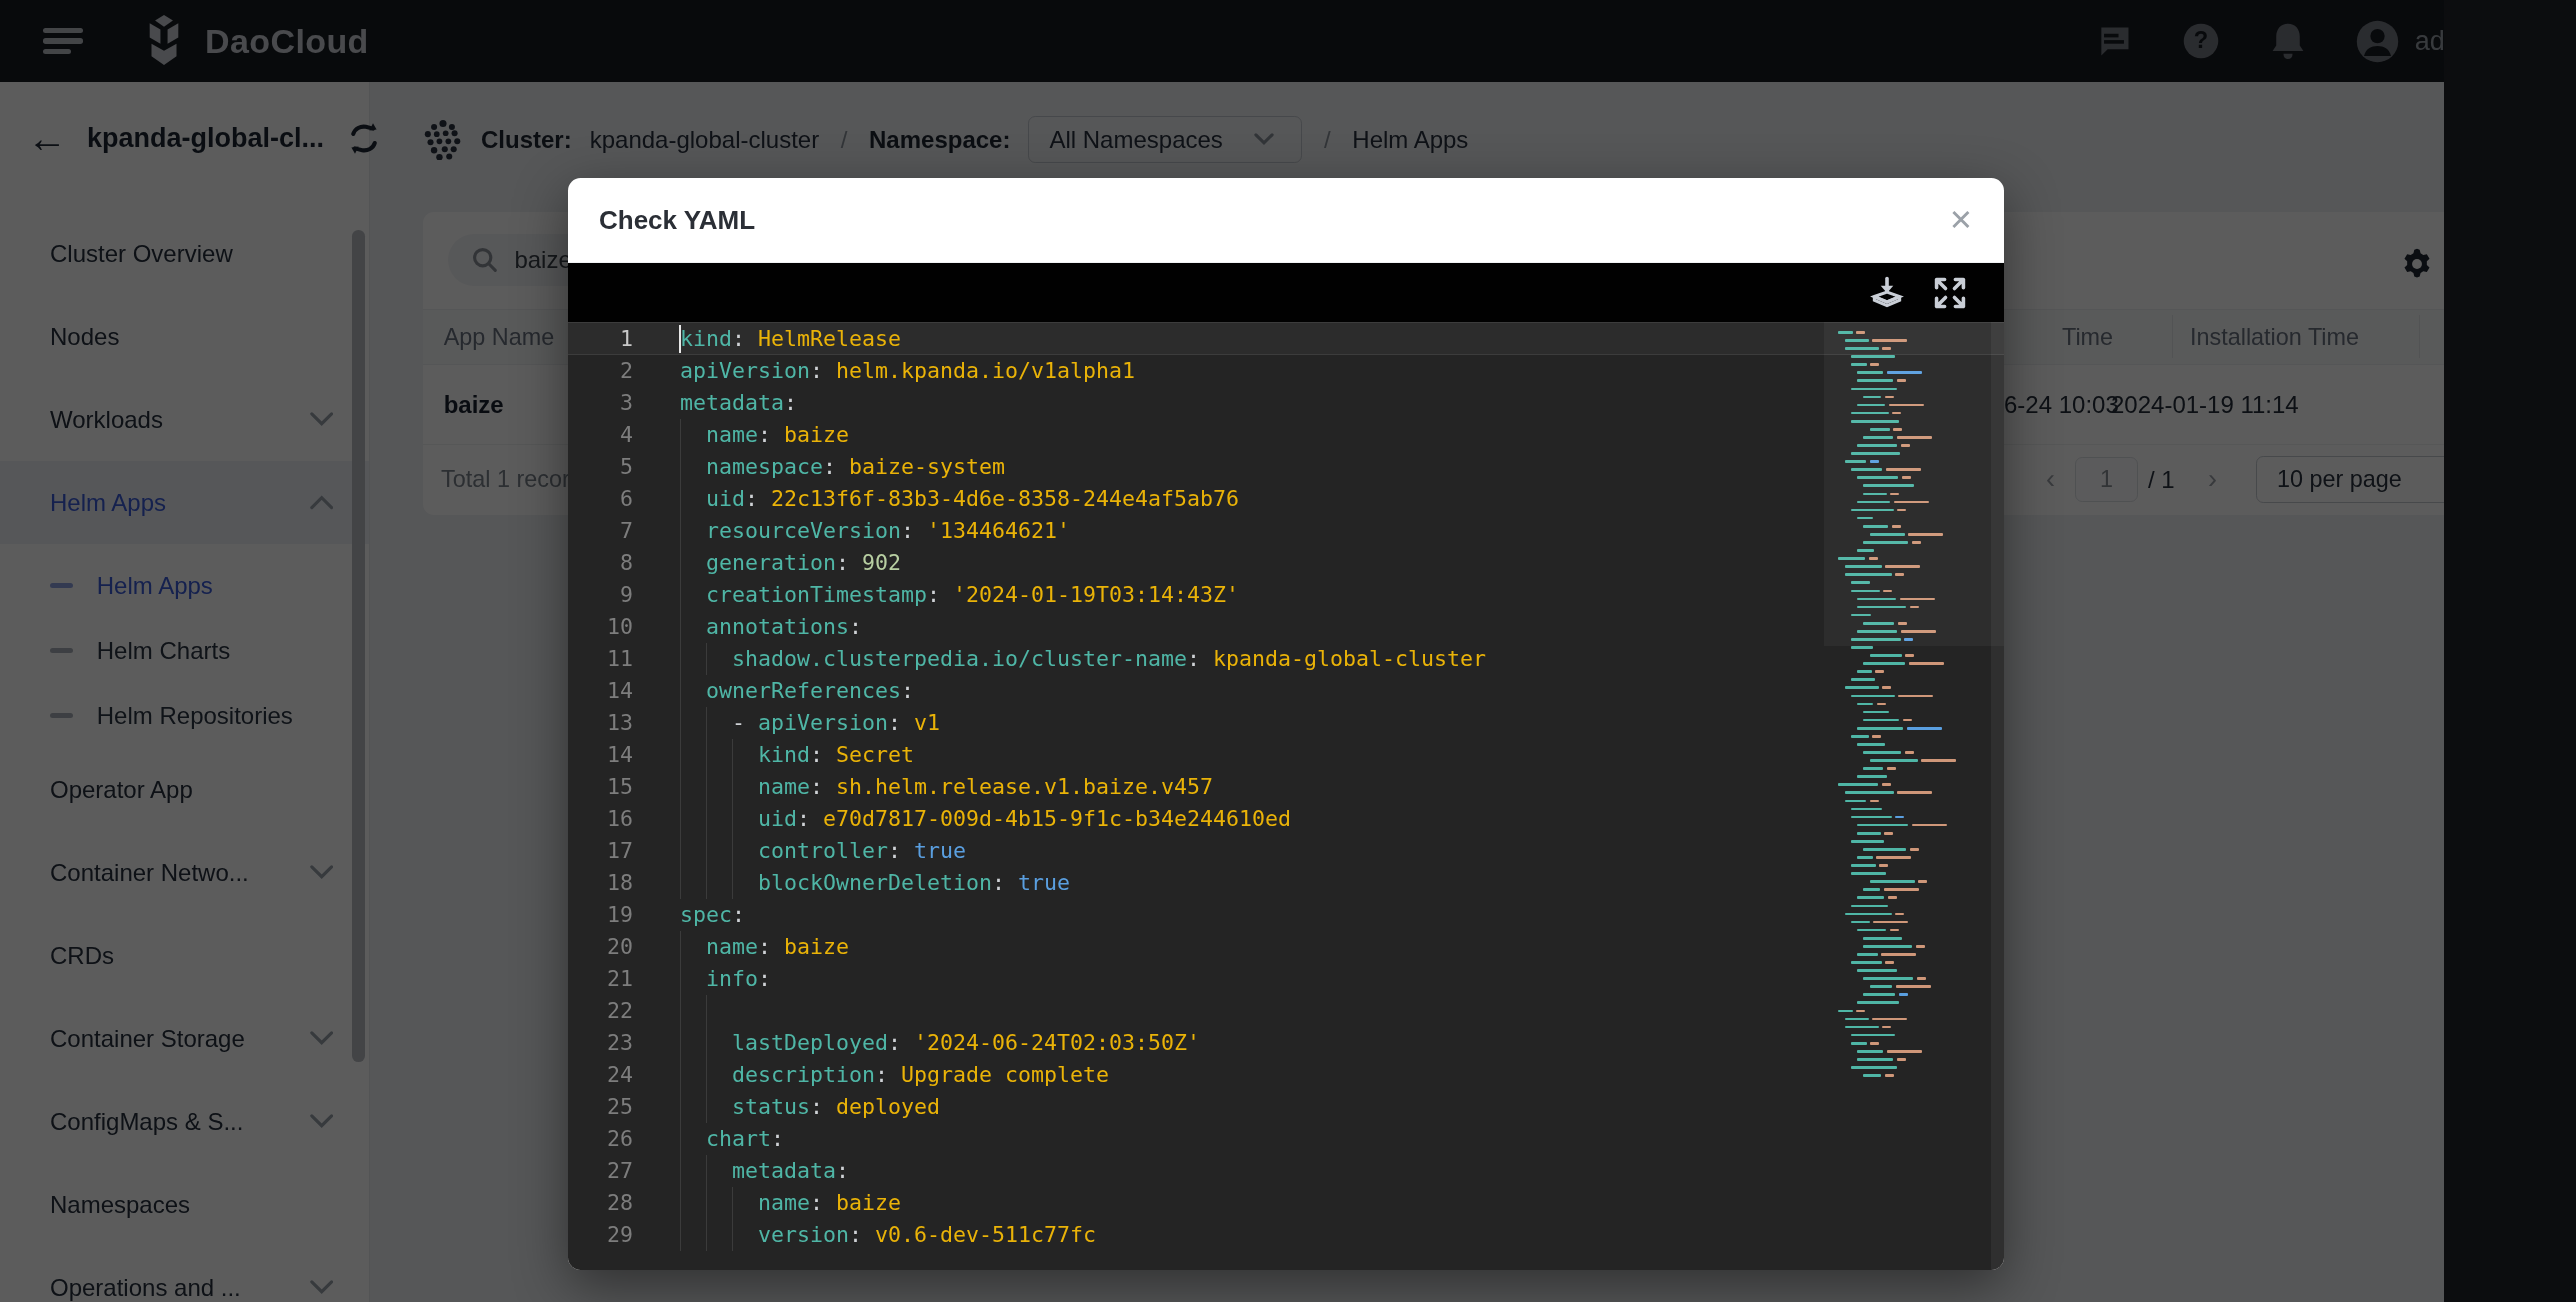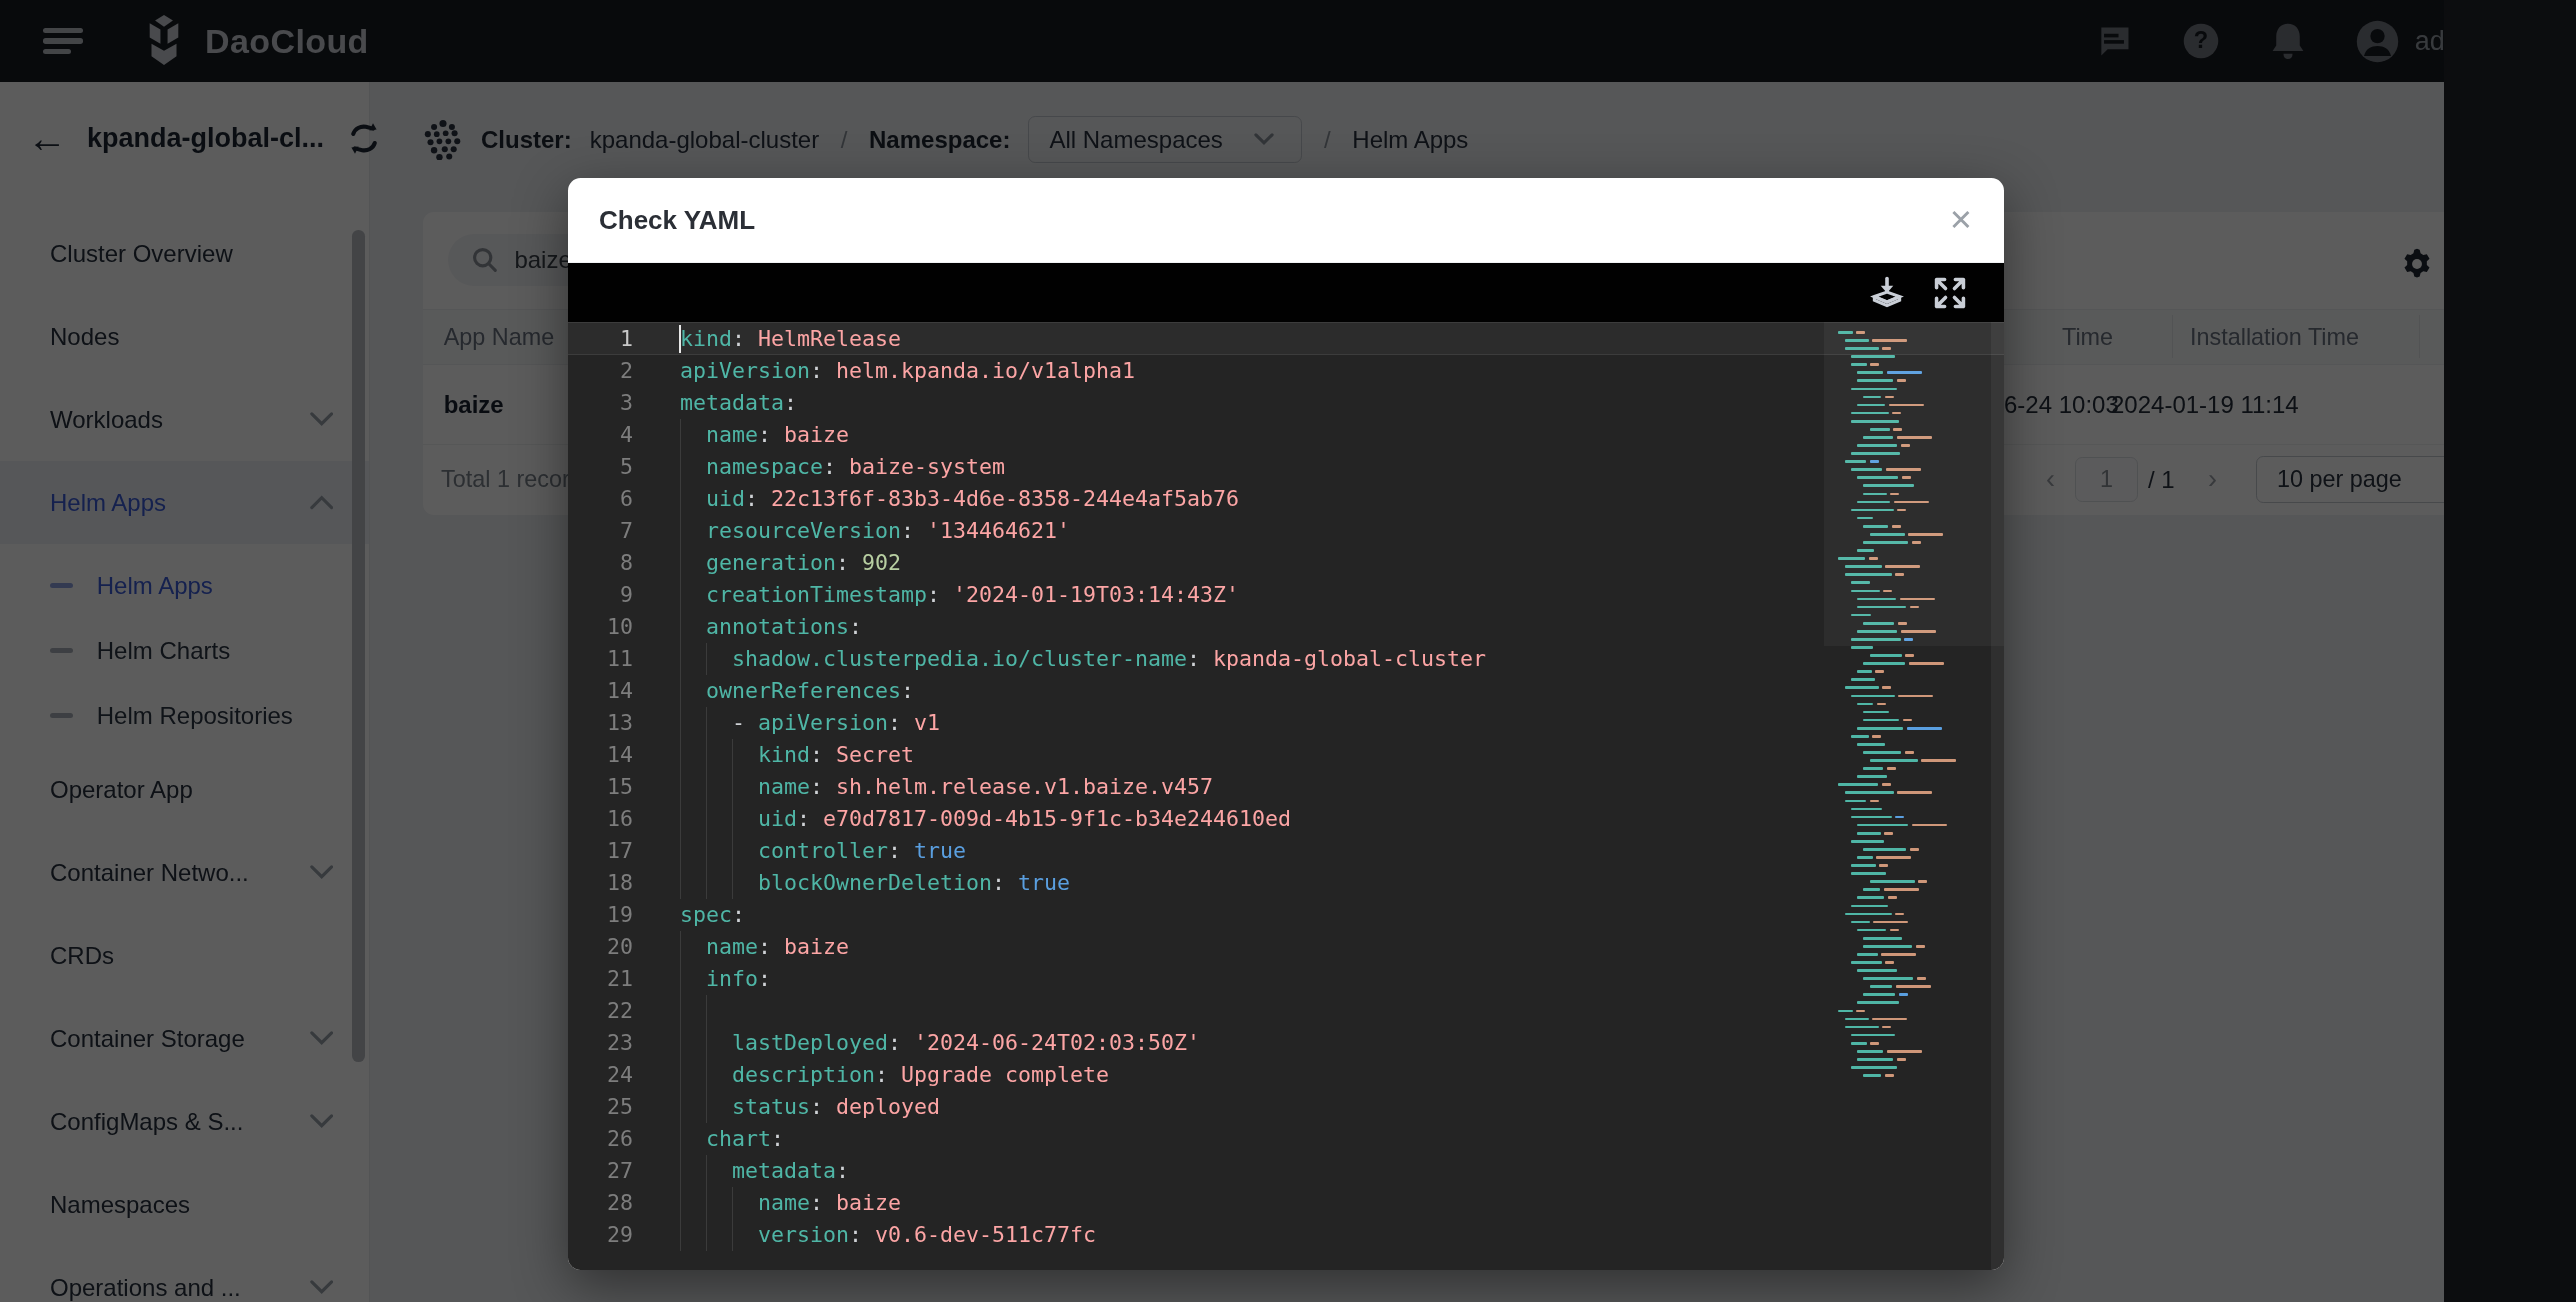--- a/index.html
+++ b/index.html
@@ -83,21 +83,21 @@
   .ed-toolbar{height:59px;background:#010101;display:flex;align-items:center;justify-content:flex-end;gap:27px;padding-right:36px;}
   .ed-btn{width:36px;height:36px;display:flex;align-items:center;justify-content:center;cursor:pointer;}
   .editor{position:relative;height:948px;background:#242424;font-family:"DejaVu Sans Mono",monospace;overflow:hidden;}
   .cl{position:relative;height:32px;line-height:32px;font-size:21.6px;white-space:pre;}
   .cl .ln{position:absolute;left:0;top:0;width:65px;text-align:right;color:#7d7d7d;font-size:21.6px;}
   .cl .code{position:absolute;left:112px;top:0;}
   .cl.cur{background:#2c2c2c;border-top:0.9px solid #3c3c3c;border-bottom:0.9px solid #3c3c3c;height:31px;line-height:31px;}
   .cl.cur .ln{color:#c8c8c8;}
   .caret{position:absolute;left:111px;top:1.8px;width:1.8px;height:28px;background:#e8e8e8;}
   .guide{position:absolute;top:0;width:0.9px;height:32px;background:#3b3b3b;}
-  .tk-key{color:#4fb6a6;} .tk-punct{color:#cfd2d6;} .tk-str{color:#fca5a5;}
+  .tk-key{color:#4fb6a6;} .tk-punct{color:#cfd2d6;} .tk-str{color:#eab308;}
   .tk-num{color:#b8cfa2;} .tk-bool{color:#5a9fe0;} .tk-dash{color:#cfd2d6;}
   .minimap{position:absolute;right:14.4px;top:9px;width:155px;}
   .mm-row{display:flex;gap:3.6px;margin-bottom:5.4px;}
   .mm-bar{height:2.7px;border-radius:0.9px;}
   .ed-vscroll{position:absolute;right:0;top:0;width:12.6px;height:100%;background:rgba(255,255,255,0.05);}
   .mm-view{position:absolute;right:0;top:0;width:180px;height:324px;background:rgba(255,255,255,0.045);}
 
   svg{display:block;}
 </style>
 </head>

